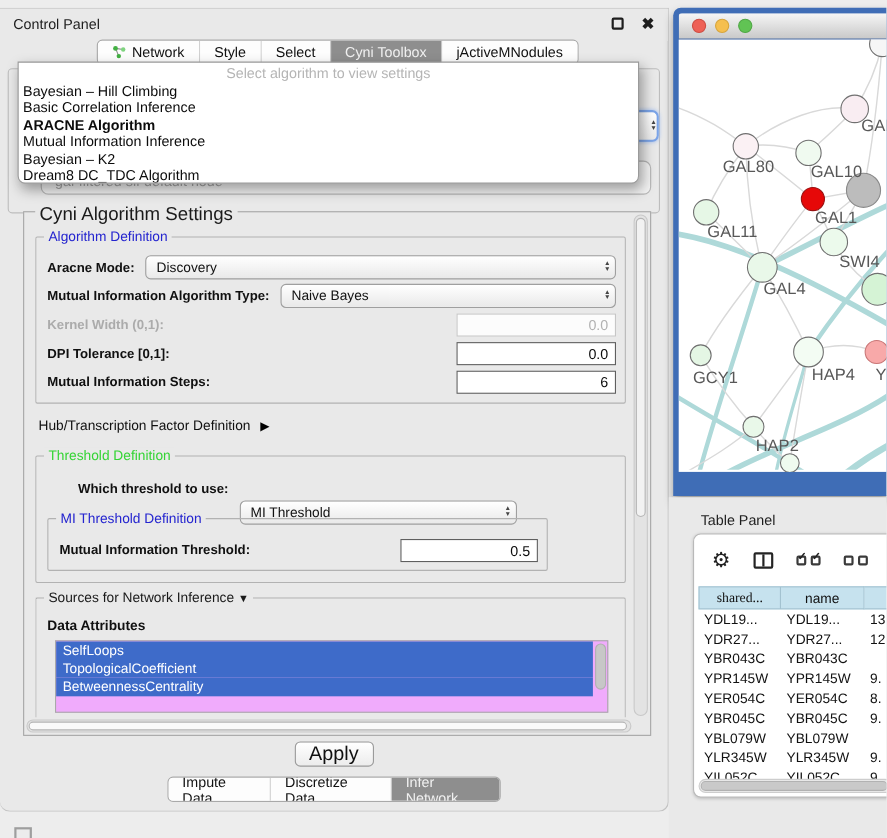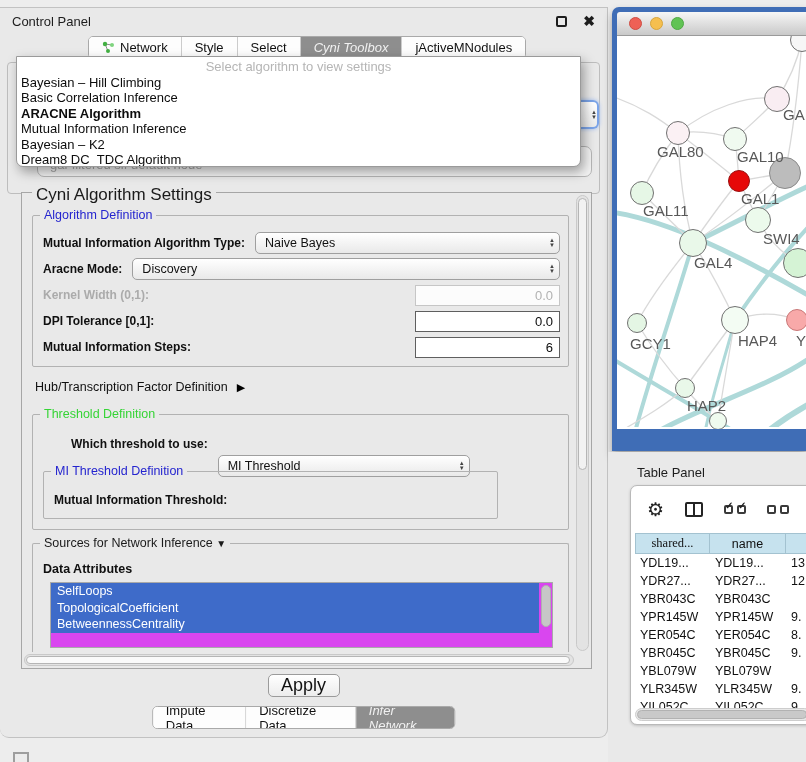--- a/index.html
+++ b/index.html
@@ -13,21 +13,21 @@
   .cp-header { height:26px; display:flex; align-items:center; padding:0 12px; }
   .cp-title { font-size:13px; color:#1d1d1d; flex:1; }
   .float-icon { width:11px; height:11px; border:2px solid #1d1d1d; border-radius:2px; margin-right:16px; }
   .close-icon { font-size:14px; font-weight:bold; color:#1d1d1d; line-height:1; }
 
   .tabbar { position:absolute; left:88px; top:28px; height:23px; display:flex;
     border:1px solid #a9a9a9; border-radius:5px; overflow:hidden; background:#fdfdfd; }
   .tab { padding:0 13px; display:flex; align-items:center; gap:5px; font-size:13px; color:#111;
     border-right:1px solid #cccccc; background:#fdfdfd; }
   .tab:last-child { border-right:none; }
-  .tab.selected { background:#8e8e8e; color:#f1f1f1;font-style:italic; }
+  .tab.selected { background:#8e8e8e; color:#f1f1f1; }
 
   .subpanel { position:absolute; left:7px; top:54px; width:593px; height:132px;
     border:1px solid #bdbdbd; border-radius:4px; }
   .blue-combo { position:absolute; left:574px; top:92px; width:25px; height:29px; z-index:1;
     background:linear-gradient(#ffffff,#ebebeb); border:2px solid #7ba4e8; border-left:none;
     border-radius:0 6px 6px 0; box-shadow:0 0 4px #9cbaf0; display:flex; align-items:center; justify-content:center; }
   .ghost-combo { position:absolute; left:37px; top:138px; width:555px; height:31px; z-index:1;
     border:1px solid #b6b6b6; border-radius:7px; background:#f3f3f3; color:#a5a5a5;
     font-size:13px; display:flex; align-items:flex-end; padding:0 12px 4px; }
 
@@ -65,21 +65,21 @@
     font-size:13px; color:#0c0c0c; display:flex; align-items:center; justify-content:flex-end; padding:0 6px; }
   .tfield.disabled { border:1px solid #c6c6c6; background:#fcfcfc; color:#b2b2b2; }
   .tfield.narrow { width:125px; }
   .cb { width:13px; height:13px; border:1px solid #c9c9c9; background:#f5f5f5; border-radius:3px;
     margin-left:auto; margin-right:3px; }
 
   .hub-row { display:flex; align-items:center; font-size:12.5px; color:#101010; margin:9px 0 2px 3px; height:22px; }
   .hub-row .tri { margin-left:9px; font-size:11px; color:#000; }
 
   .attr-label { font-size:12.5px; font-weight:bold; color:#101010; margin:4px 0 6px 0; }
-  .attr-list { position:relative; height:66px; background:#d946ef; border:1px solid #a9a9a9;
+  .attr-list { position:relative; height:66px; background:#f0abfc; border:1px solid #a9a9a9;
     margin-left:7px; width:calc(100% - 14px); overflow:hidden; }
   .attr-item { height:16.5px; line-height:16.5px; background:#3e6bc9; color:#ffffff;
     font-size:12.5px; padding-left:6px; width:calc(100% - 13px); white-space:nowrap; }
   .attr-vscroll { position:absolute; right:1px; top:2px; width:10px; height:42px;
     background:#c7c7c7; border-radius:5px; border:1px solid #b0b0b0; }
 
   .v-scroll { position:absolute; top:2px; right:2px; width:13px; bottom:17px;
     background:#e3e3e3; border:1px solid #c9c9c9; border-radius:7px; }
   .v-thumb { position:absolute; left:1px; top:2px; width:9px; height:272px;
     background:#f2f2f2; border:1px solid #b5b5b5; border-radius:5px; }
@@ -200,34 +200,34 @@
 
     <div class="settings">
       <div class="pane-title">Cyni Algorithm Settings</div>
 
       <div class="pane-content">
 
         <div class="group">
           <div class="gtitle blue">Algorithm Definition</div>
 
           <div class="frow">
-            <span class="lbl">Mutual Information Algorithm Type:</span>
+            <span class="lbl">Aracne Mode:</span>
             <div class="combo">
-              <span>Naive Bayes</span>
+              <span>Discovery</span>
               <span class="spin">
                   <span>▲</span>
                   <span>▼</span>
                 </span>
             </div>
           </div>
 
           <div class="frow">
-            <span class="lbl">Aracne Mode:</span>
+            <span class="lbl">Mutual Information Algorithm Type:</span>
             <div class="combo">
-              <span>Discovery</span>
+              <span>Naive Bayes</span>
               <span class="spin">
                   <span>▲</span>
                   <span>▼</span>
                 </span>
             </div>
           </div>
 
 
           <div class="frow">
             <span class="lbl dim">Kernel Width (0,1):</span>
@@ -261,20 +261,21 @@
                   <span>▲</span>
                   <span>▼</span>
                 </span>
             </div>
           </div>
 
           <div class="group" style="margin-top:12px; margin-right:62px; padding-bottom:4px">
             <div class="gtitle blue">MI Threshold Definition</div>
             <div class="frow" style="height:28px">
               <span class="lbl">Mutual Information Threshold:</span>
+              <span class="tfield narrow">0.5</span>
             </div>
           </div>
         </div>
 
         <div class="group" style="margin-top:13px; border-bottom:none; padding-bottom:0; height:120px">
           <div class="gtitle">
             <span>Sources for Network Inference</span>
             <span class="caret">▼</span>
           </div>
           <div class="attr-label">Data Attributes</div>

